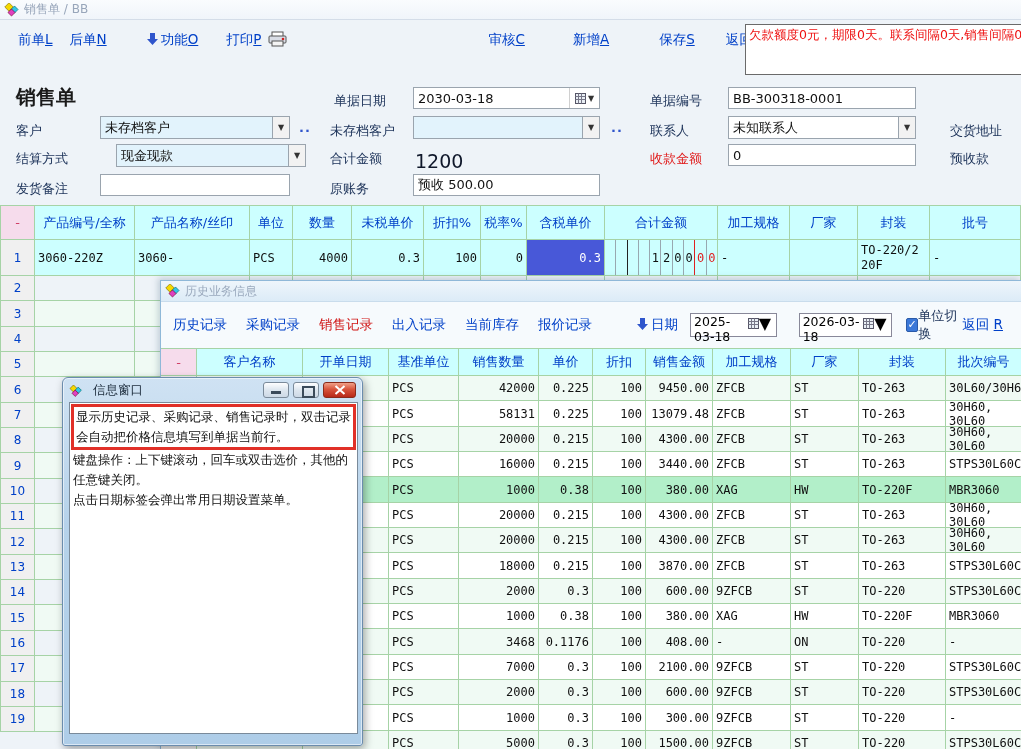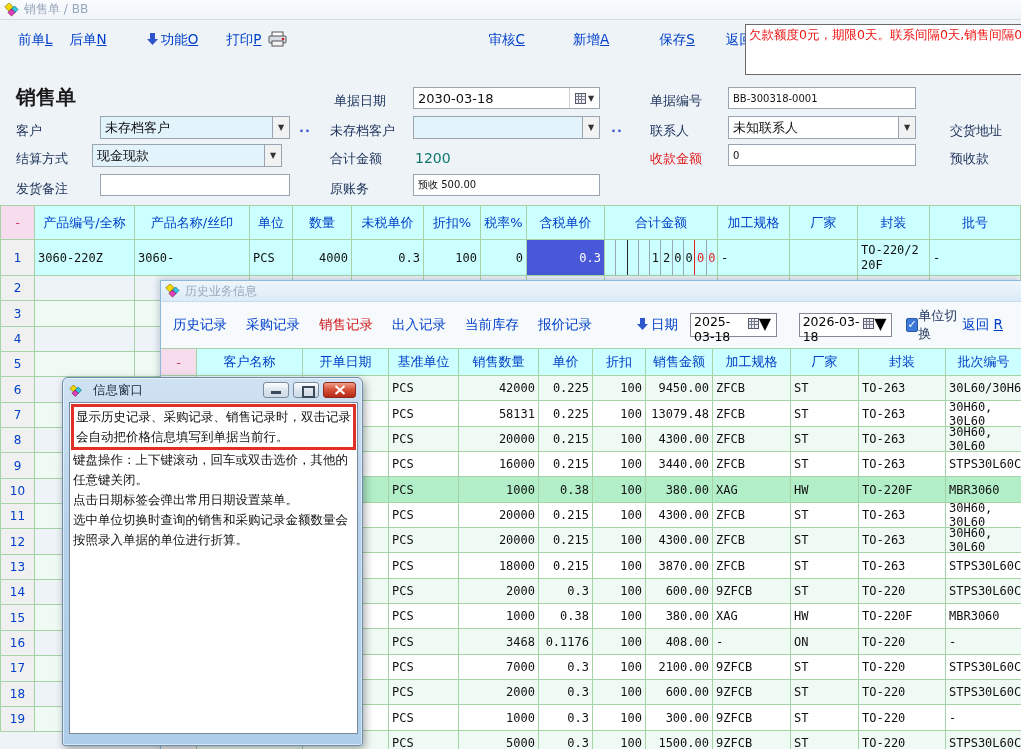--- a/index.html
+++ b/index.html
@@ -23,23 +23,23 @@
 
   .warnbox { position:absolute; left:745px; top:24px; width:276px; height:51px;
     background:#ffffff; border:1px solid #6a6a6a; border-right:none;
     color:#ee1111; font-size:12.5px; line-height:16px; padding:2px 3px;
     white-space:nowrap; overflow:hidden; }
 
   
   .flabel { position:absolute; font-size:13px; color:#20365c; white-space:nowrap; }
   .flabel.red { color:#e01818; }
   .ftitle { position:absolute; left:16px; top:84px; font-size:20px; font-weight:bold; color:#1a1a1a; }
-  .fstatic { position:absolute; font-size:14px; color:#0f766e; }
+  .fstatic { position:absolute; font-size:19px; color:#0f172a; }
   .tbox { position:absolute; height:22px; background:#fff; border:1px solid #9aa4ae;
-    font-size:10px; color:#111; padding:6px 4px;
+    font-size:13px; color:#111; padding:6px 4px;
     font-family:"DejaVu Sans","Liberation Sans",sans-serif; }
   .combo { position:absolute; height:23px; border:1px solid #9aa4ae; background:#e2f3fc;
     display:flex; align-items:center; }
   .combo.white { background:#fff; }
   .combo .cval { flex:1; font-size:13px; color:#111; padding:0 4px; white-space:nowrap; overflow:hidden; }
   .combo .cbtn { width:17px; height:100%; background:#f2f2f2; border-left:1px solid #9aa4ae;
     display:flex; align-items:center; justify-content:center; font-size:8px; color:#333; cursor:pointer; }
   .datebox { position:absolute; height:22px; border:1px solid #9aa4ae; background:#fff;
     display:flex; align-items:center; }
   .datebox .dval { flex:1; font-size:13px; color:#111; padding:0 4px; white-space:nowrap; }
@@ -187,21 +187,21 @@
   <div class="dots" style="left:611px;top:120px">..</div>
 
   <div class="flabel" style="left:650px;top:122px">联系人</div>
   <div class="combo white" style="left:728px;top:116px;width:188px">
     <span class="cval">未知联系人</span>
     <span class="cbtn">▼</span>
   </div>
   <div class="flabel" style="left:950px;top:122px">交货地址</div>
 
   <div class="flabel" style="left:16px;top:150px">结算方式</div>
-  <div class="combo" style="left:92px;top:144px;width:190px">
+  <div class="combo" style="left:116px;top:144px;width:190px">
     <span class="cval">现金现款</span>
     <span class="cbtn">▼</span>
   </div>
   <div class="flabel" style="left:330px;top:150px">合计金额</div>
   <div class="fstatic" style="left:415px;top:150px">1200</div>
   <div class="flabel red" style="left:650px;top:150px">收款金额</div>
   <input class="tbox" style="left: 728px; top: 144px; width: 188px;" value="0">
   <div class="flabel" style="left:950px;top:150px">预收款</div>
 
   <div class="flabel" style="left:16px;top:180px">发货备注</div>
@@ -831,17 +831,16 @@
             <path d="M1 1 L10 9 M10 1 L1 9" stroke="#ffffff" stroke-width="2"></path>
           </svg>
         </span>
     </div>
     <div class="info-content" id="info-content">
         <div class="red-box">
           <div class="ipara">显示历史记录、采购记录、销售记录时，双击记录会自动把价格信息填写到单据当前行。</div>
         </div>
         <div class="ipara">键盘操作：上下键滚动，回车或双击选价，其他的任意键关闭。</div>
         <div class="ipara">点击日期标签会弹出常用日期设置菜单。</div>
-        <div class="ipara">选中单位切换时查询的销售和采购记录金额数量会按照录入单据的单位进行折算。</div>
       </div>
   </div>
 
 </div>
 
 </body></html>

